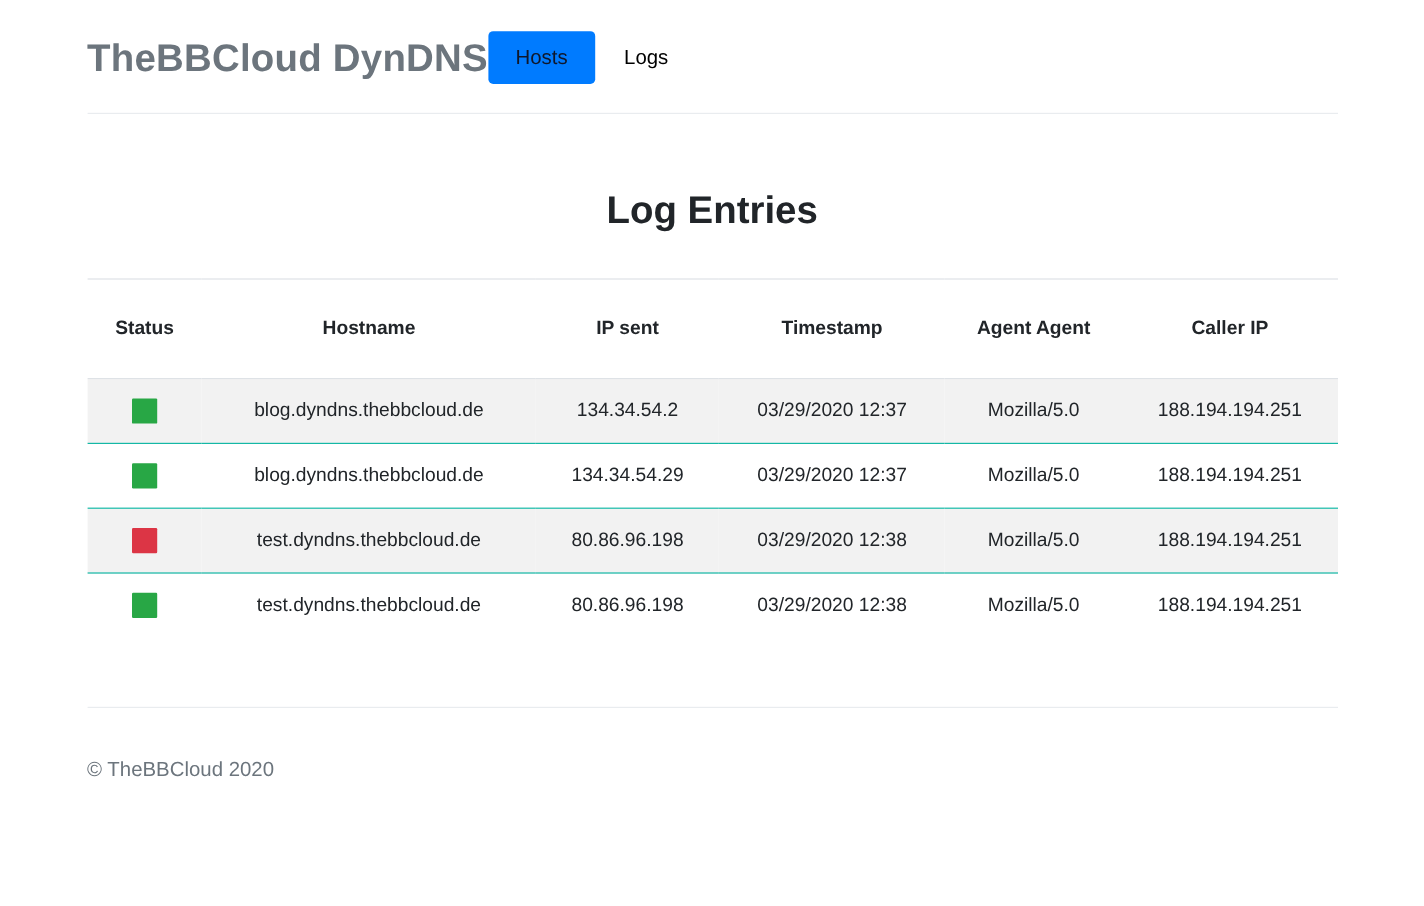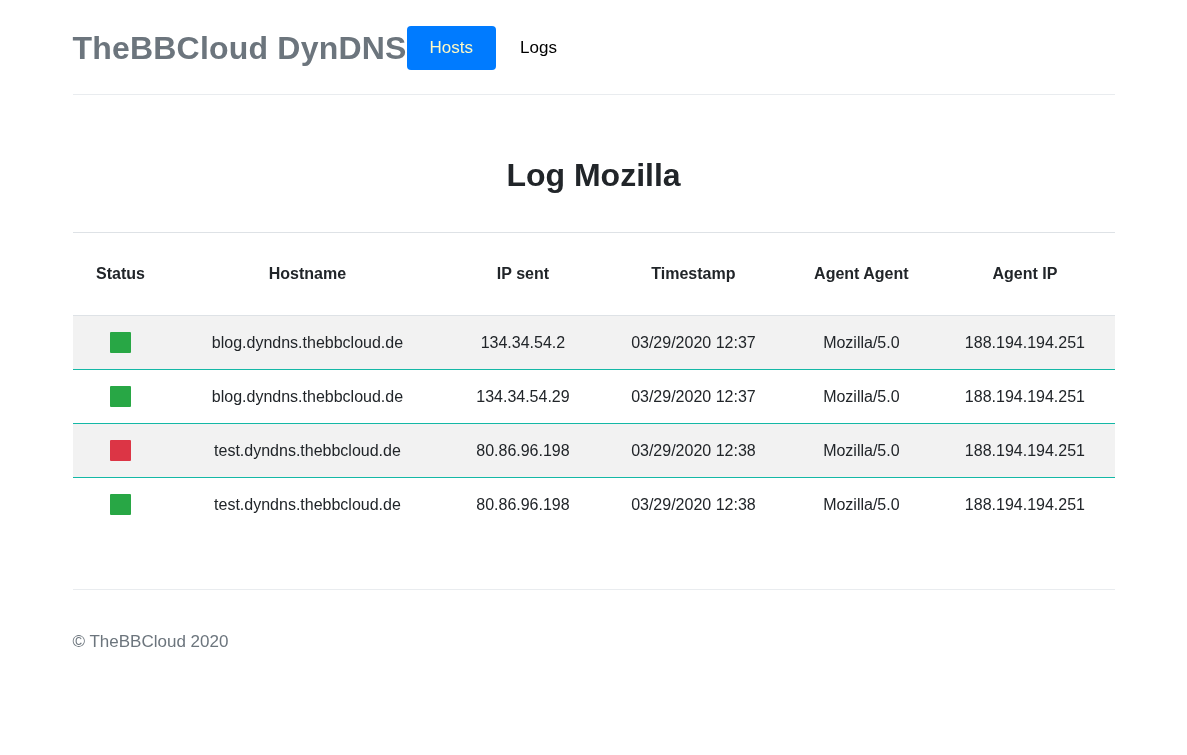--- a/index.html
+++ b/index.html
@@ -21,21 +21,21 @@
   }
   .brand {
     font-size: 32px;
     font-weight: 600;
     color: #6c757d;
     letter-spacing: 0.2px;
   }
   .nav { display: flex; align-items: center; }
   .nav-pill {
     background: #007bff;
-    color: #fef9c3;
+    color: #0f172a;
     font-size: 17px;
     border: none;
     border-radius: 4px;
     padding: 12px 23px;
     cursor: pointer;
     font-family: inherit;
   }
   .nav-link {
     color: #000000;
     font-size: 17px;
@@ -105,39 +105,39 @@
 
   <header class="site-header">
     <div class="brand">TheBBCloud DynDNS</div>
     <nav class="nav">
       <button class="nav-pill">Hosts</button>
       <a class="nav-link" href="#">Logs</a>
     </nav>
   </header>
 
   <main>
-    <h2 class="page-title">Log Mozilla</h2>
+    <h2 class="page-title">Log Entries</h2>
 
     <table class="log-table">
       <colgroup>
         <col class="c-status">
           <col class="c-hostname">
           <col class="c-ipsent">
         <col class="c-timestamp">
           <col class="c-useragent">
           <col class="c-callerip">
       </colgroup>
       <thead>
         <tr>
           <th>Status</th>
           <th>Hostname</th>
           <th>IP sent</th>
           <th>Timestamp</th>
           <th>Agent Agent</th>
-          <th>Agent IP</th>
+          <th>Caller IP</th>
         </tr>
       </thead>
       <tbody>
         <tr>
           <td><span class="status-square" data-status="success"></span></td>
           <td>blog.dyndns.thebbcloud.de</td>
           <td>134.34.54.2</td>
           <td>03/29/2020 12:37</td>
           <td>Mozilla/5.0</td>
           <td>188.194.194.251</td>

